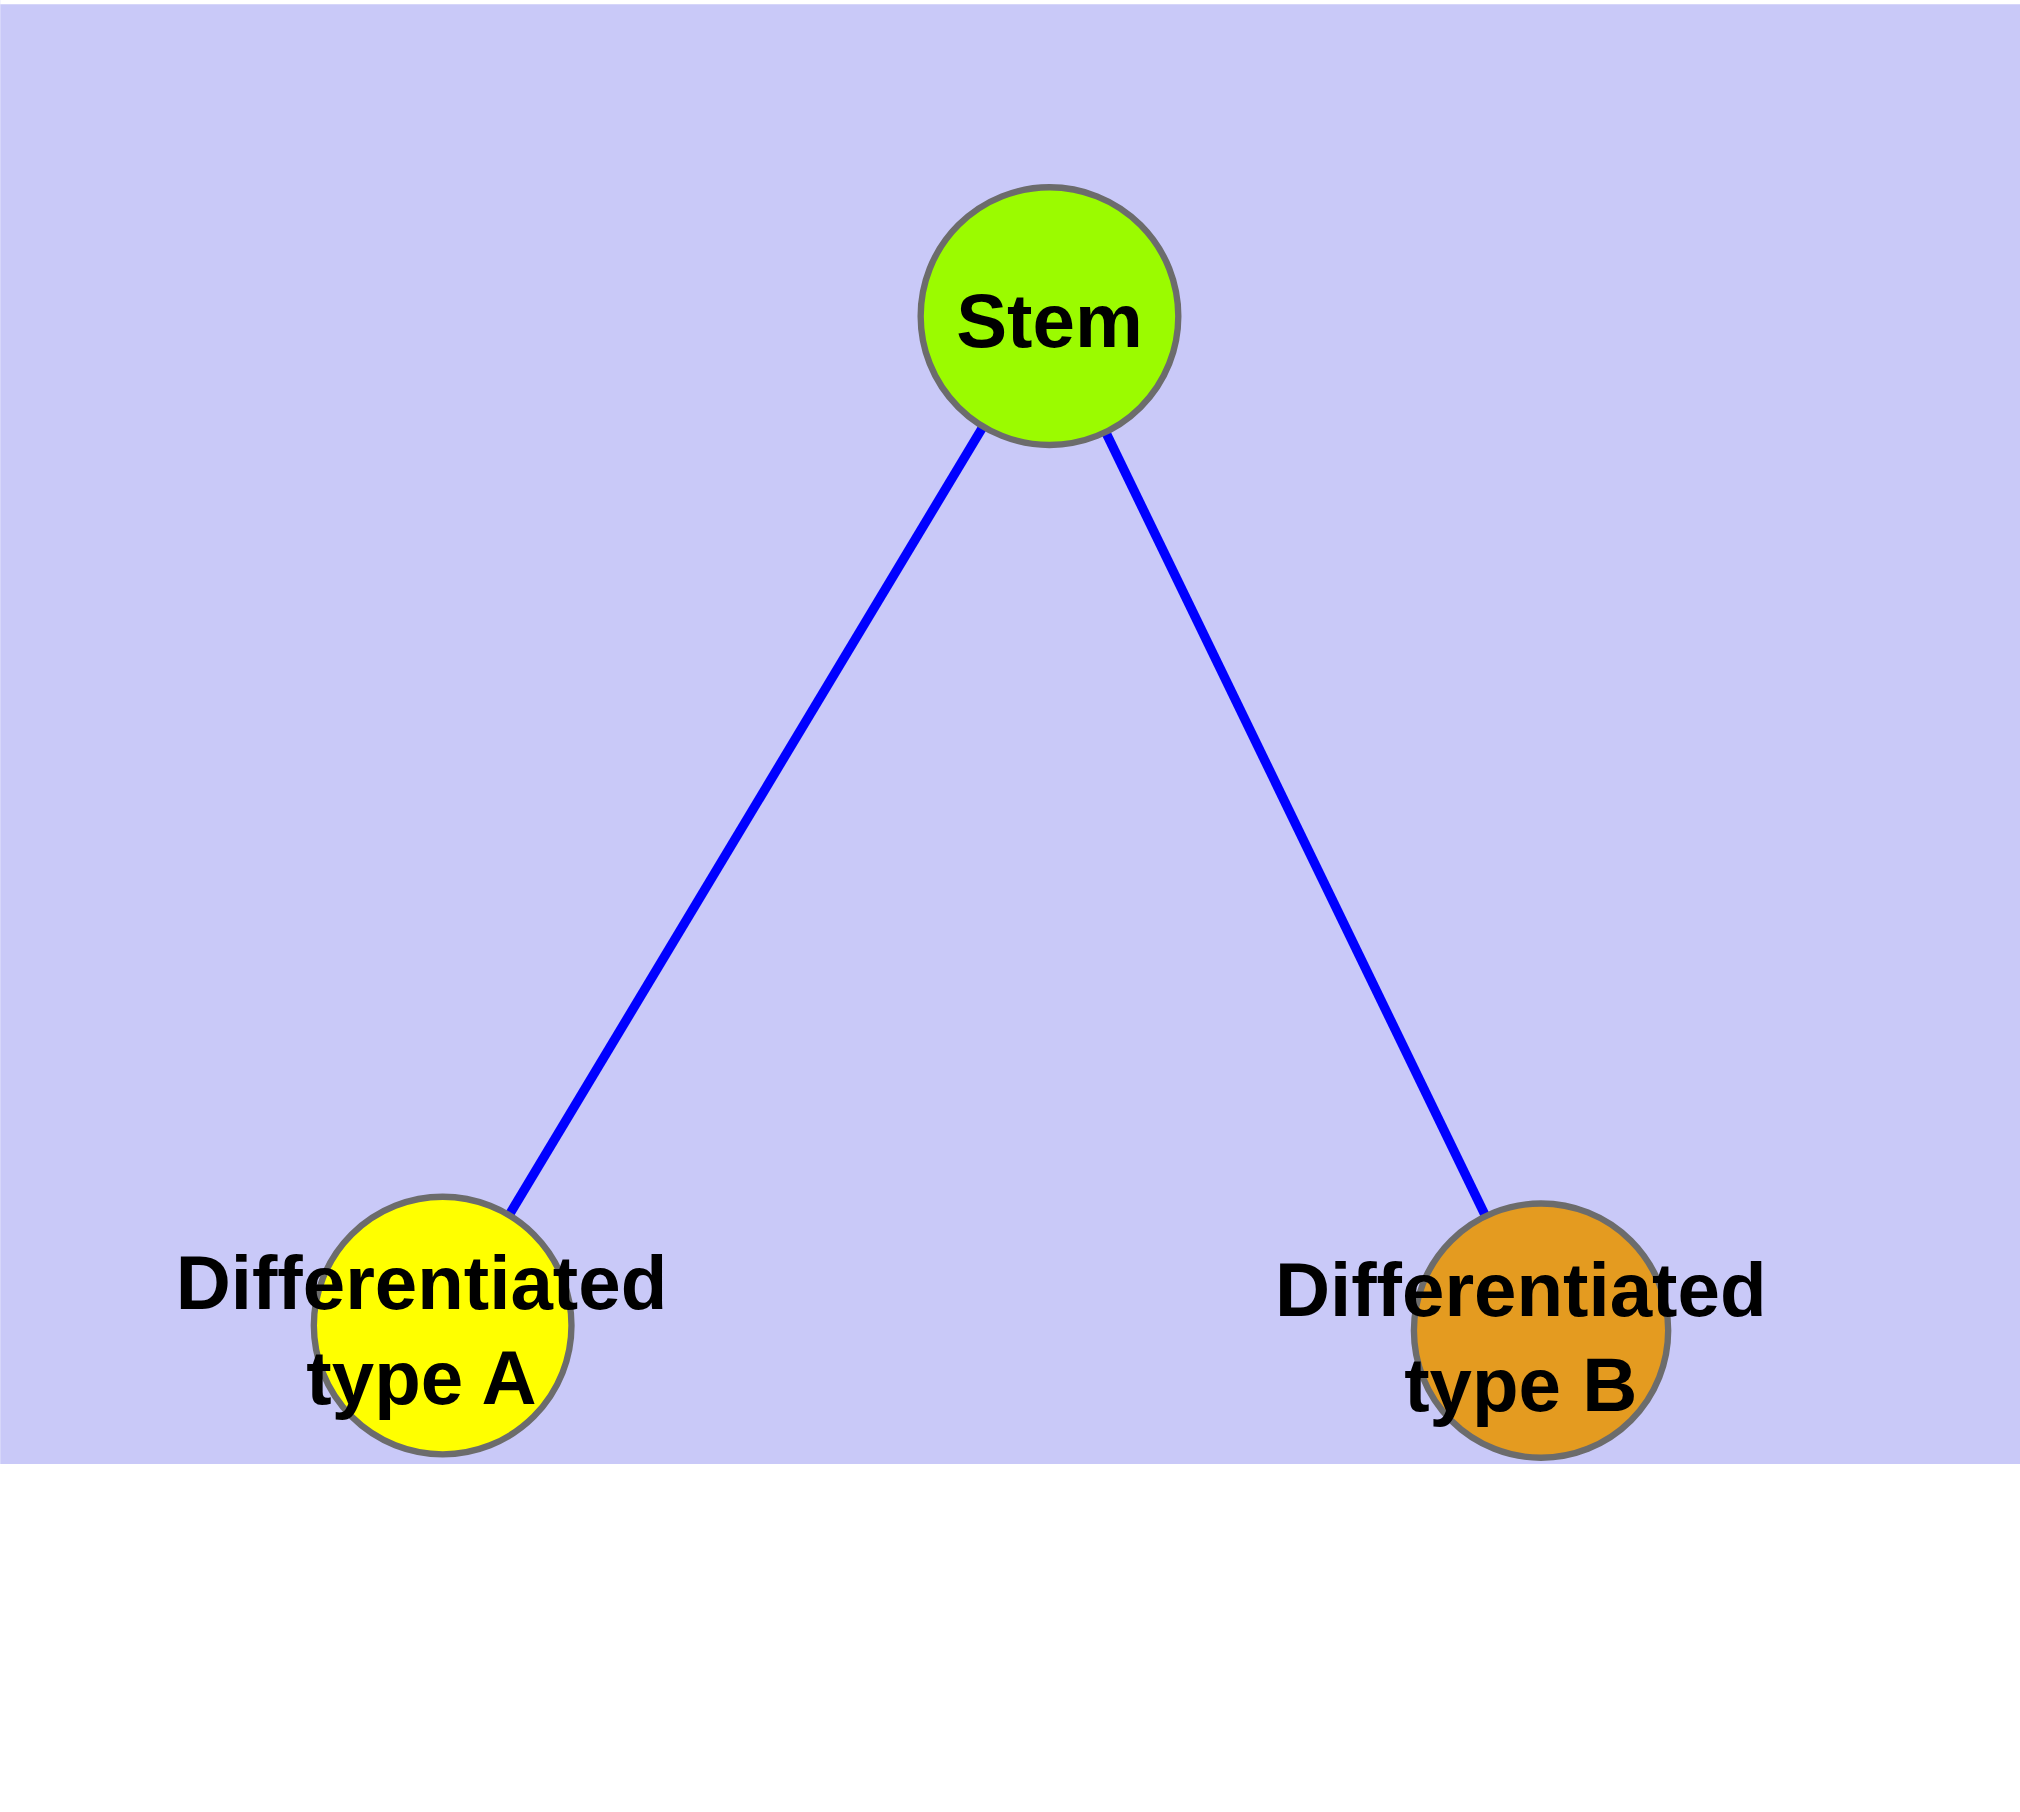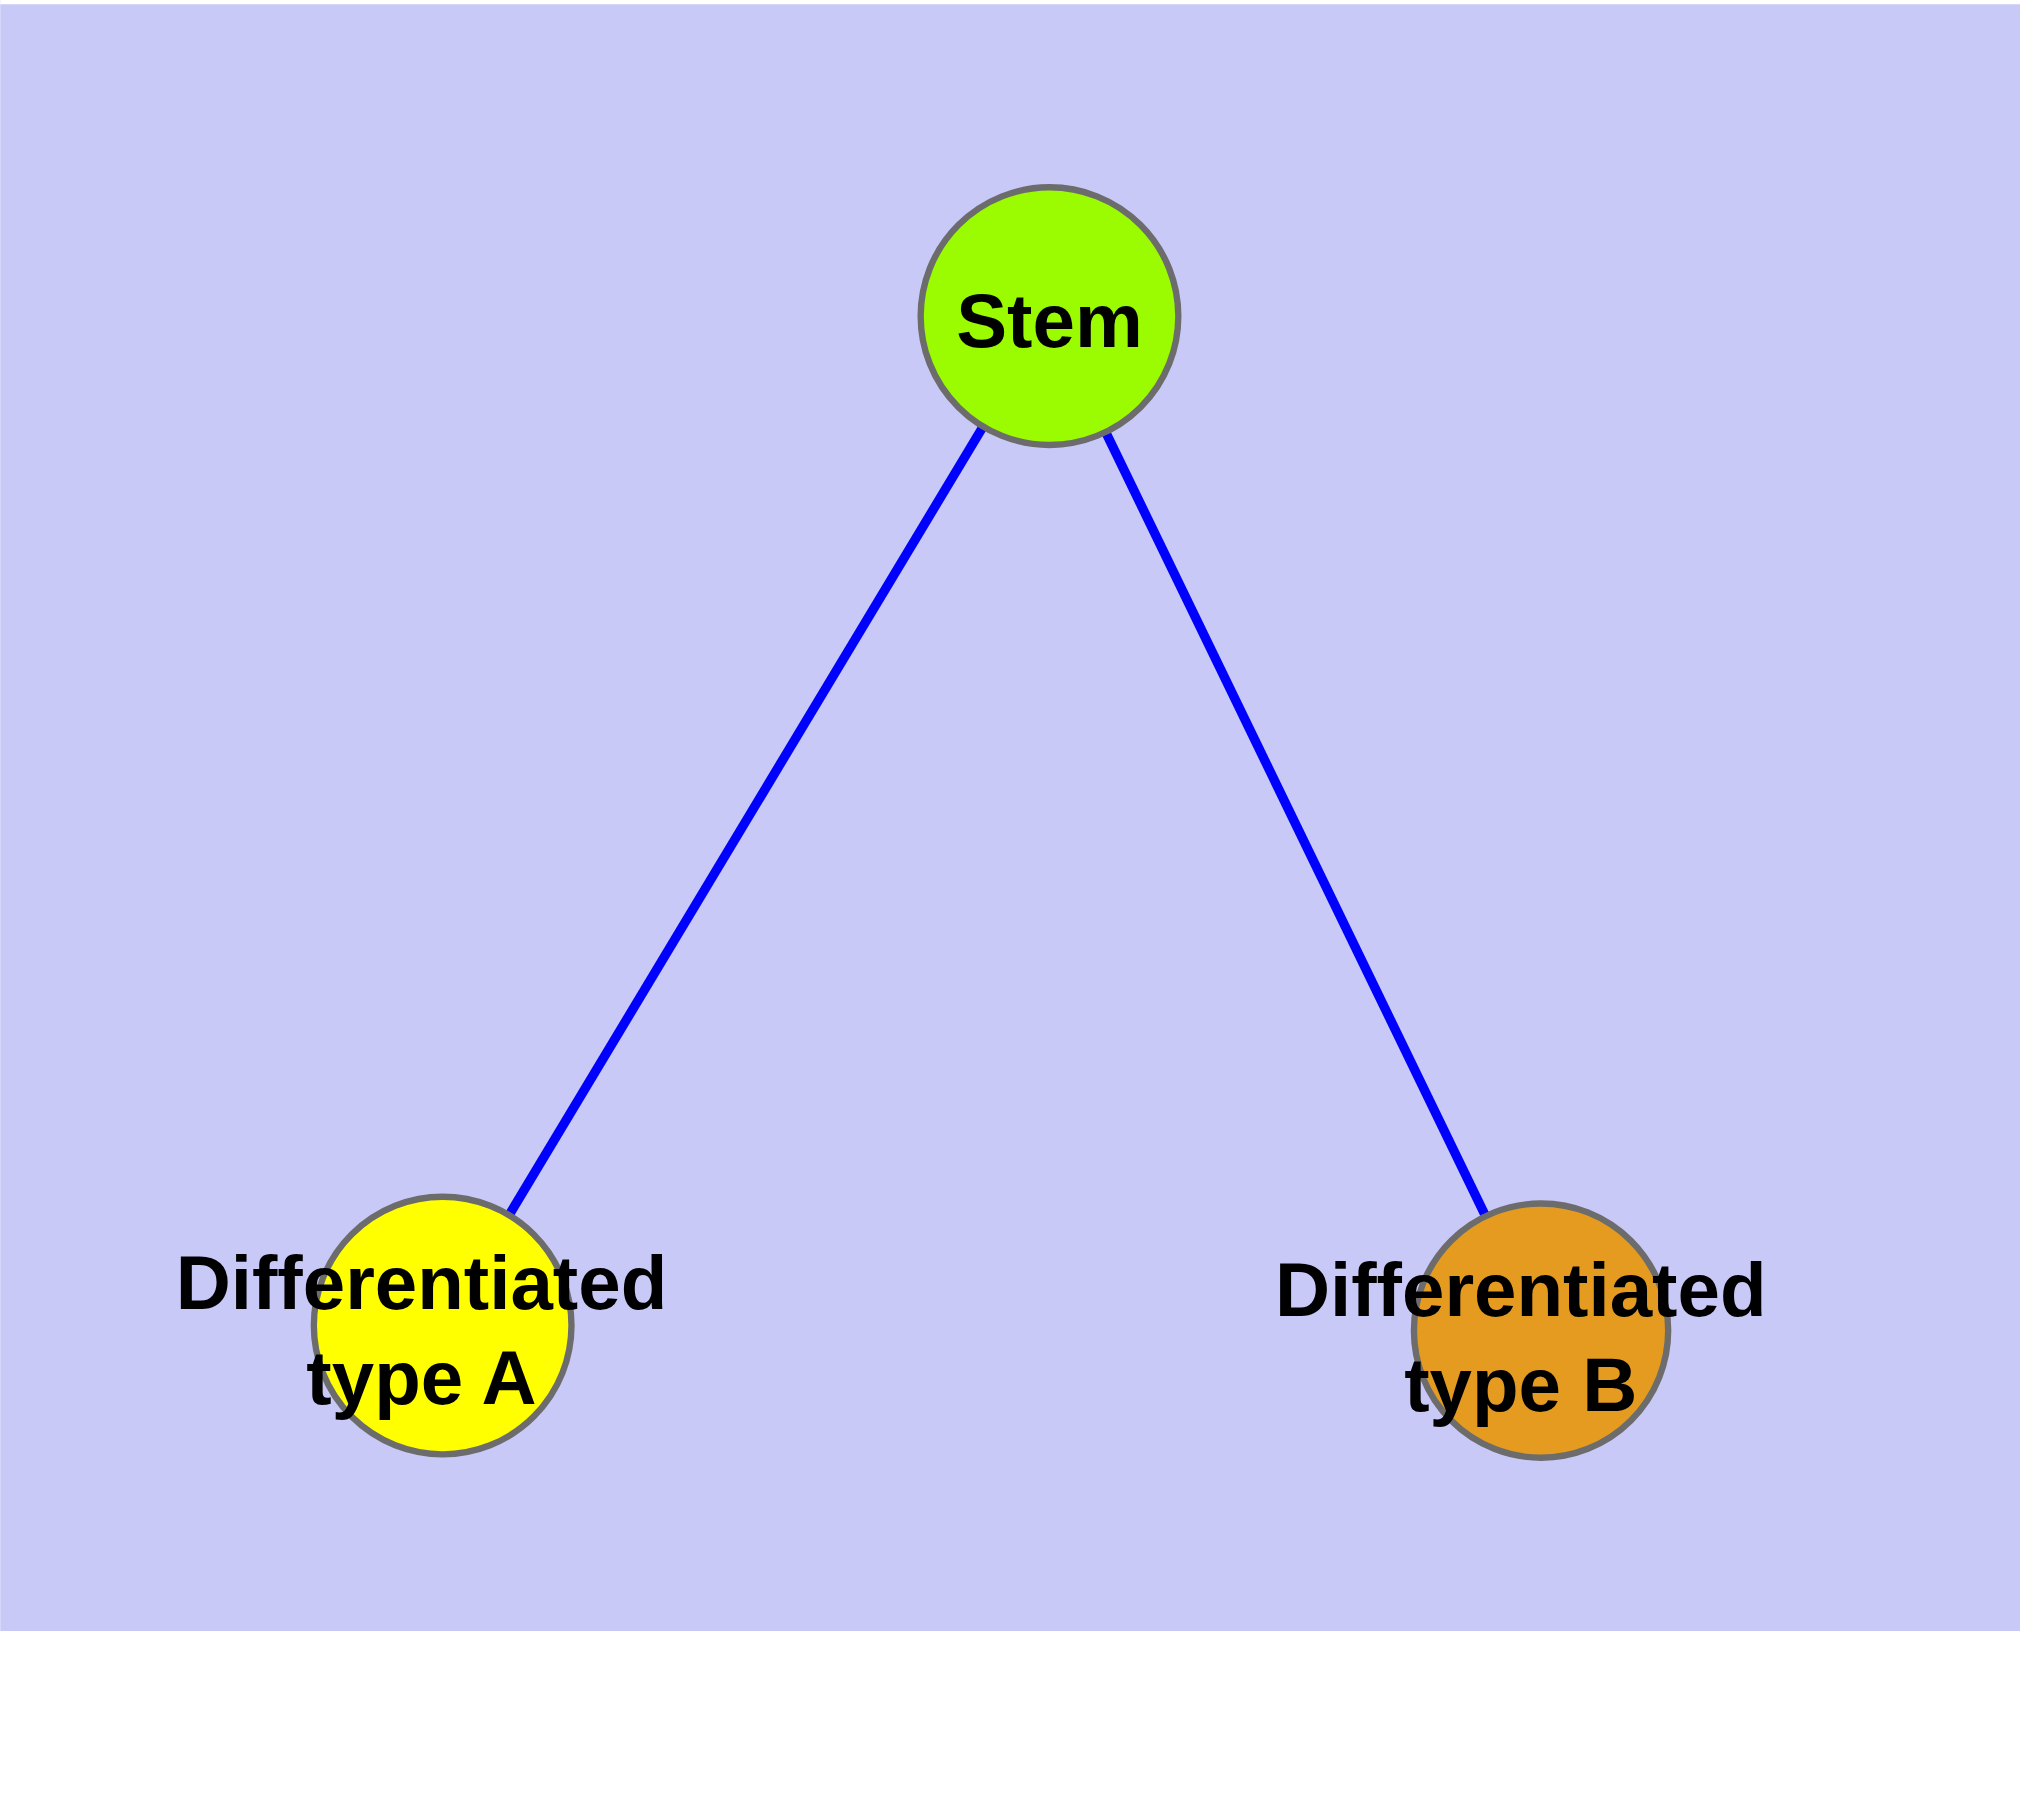--- a/index.html
+++ b/index.html
@@ -3,21 +3,21 @@
   <meta charset="utf-8">
   <style>
     html, body {
       margin: 0;
       padding: 0;
       background: #ffffff;
     }
     .stage {
       position: relative;
       width: 2021px;
-      height: 1631px;
+      height: 1464px;
       overflow: hidden;
     }
     svg.graph {
       display: block;
       width: 2021px;
       height: 1812px;
     }
     .edge {
       stroke-width: 11;
       fill: none;

